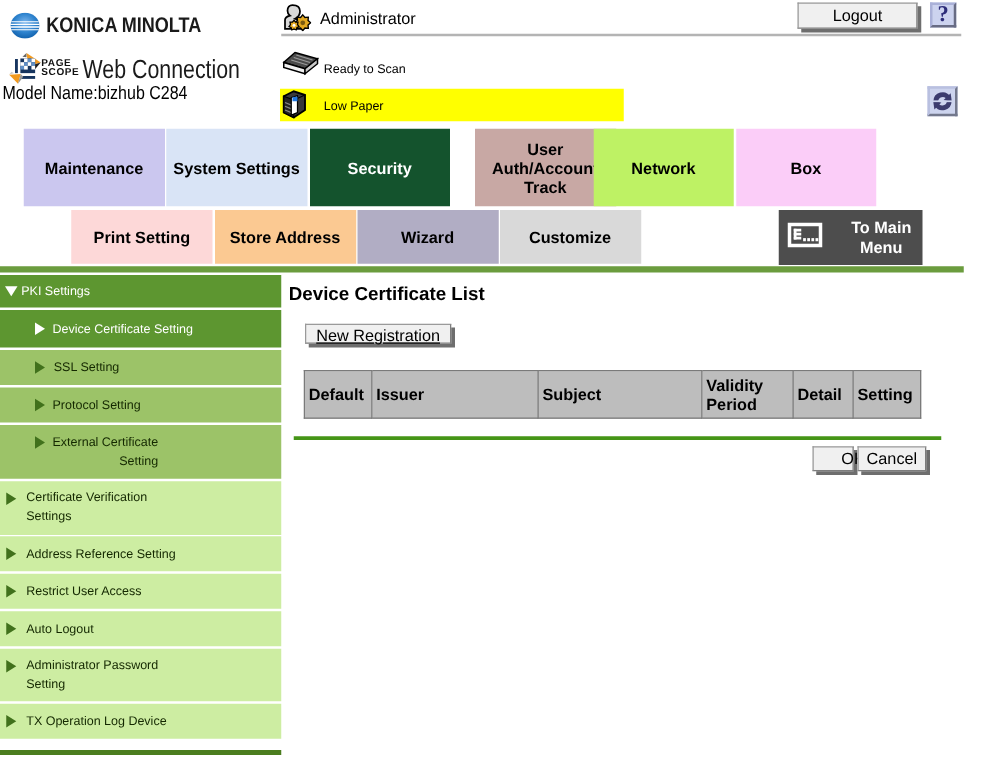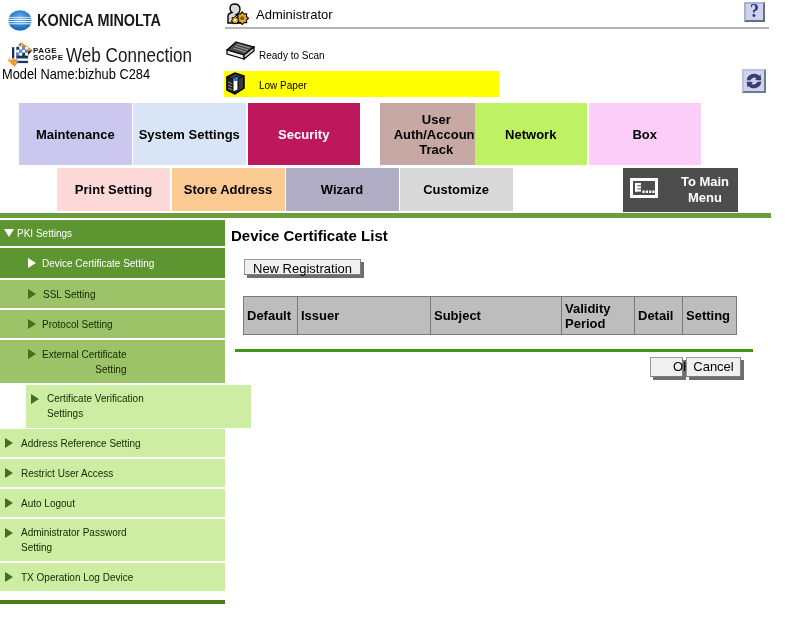--- a/index.html
+++ b/index.html
@@ -21,21 +21,21 @@
 .logout { left:638px; top:2px; width:96px; height:21px; line-height:19px; }
 .helpbtn { left:744px; top:2px; width:21px; height:20px; background:#ccd3ef; border:2px outset #aab1d8; box-shadow:none; color:#2d2d7a; font-weight:bold; font-family:"Liberation Serif",serif; font-size:18px; line-height:15px; text-align:center; }
 .refresh { left:742px; top:69px; width:24px; height:24px; background:#cdd4ee; border:2px outset #b9c0e0; }
 
 
 .tab { position:absolute; width:112.5px; font-size:13px; font-weight:bold; color:#000; text-align:center; display:flex; align-items:center; justify-content:center; line-height:15px; }
 .row1 { top:103px; height:62px; }
 .row2 { top:168px; height:43px; }
 .t-maint { left:19px;  background:#cbc7ef; }
 .t-syst  { left:133px; background:#d9e4f6; }
-.t-sec   { left:247.5px; background:#be185d; color:#fff; }
+.t-sec   { left:247.5px; background:#14532d; color:#fff; }
 .t-user  { left:380px; background:#c8a8a4; }
 .t-net   { left:474.5px; background:#bef264; }
 .t-box   { left:588.5px; background:#fbcdf8; }
 .t-print { left:57px;  width:113px; background:#fdd8d8; }
 .t-store { left:171.5px; width:113px; background:#fbc992; }
 .t-wiz   { left:285.5px; width:113px; background:#b1adc4; }
 .t-cust  { left:399.5px; width:113px; background:#d9d9d9; }
 .t-main  { left:623px; top:168px; width:115px; height:44px; background:#4d4d4d; color:#fff; position:absolute; font-size:13px; font-weight:bold; line-height:16px; }
 .t-main .txt { position:absolute; left:52px; top:6px; width:60px; text-align:center; }
 .greenbar { left:0; top:213px; width:771px; height:5px; background:#6b9c3e; }
@@ -44,21 +44,21 @@
 .side { position:absolute; left:0; width:225px; font-size:10px; font-weight:normal; line-height:15px; }
 .dkgreen { background:#5d9630; color:#fff; }
 .mdgreen { background:#9cc368; color:#142800;padding-left:48px; }
 .ltgreen { background:#cdeda2; color:#142800; }
 .tri-r { position:absolute; width:0; height:0; border-top:5px solid transparent; border-bottom:5px solid transparent; border-left:8px solid #000; }
 .tri-d { position:absolute; width:0; height:0; border-left:5px solid transparent; border-right:5px solid transparent; border-top:8px solid #fff; }
 .sideline { left:0; top:600px; width:225px; height:4px; background:#4b7d1f; }
 
 
 .h1 { left:231px; top:227px; font-size:15px; font-weight:bold; color:#000; }
-.newreg { left:244px; top:259px; width:117px; height:16px; line-height:18px; }
+.newreg { left:244px; top:259px; width:117px; height:16px; line-height:18px;text-decoration:underline; }
 table.list { position:absolute; left:243px; top:296px; border-collapse:collapse; }
 table.list th { background:#bdbdbd; border:1px solid #7a7a7a; font-size:13px; font-weight:bold; color:#000; text-align:left; padding:2px 3px; height:38px; vertical-align:middle; line-height:15px; }
 .grline { left:235px; top:349px; width:518px; height:3px; background:#459517; }
 .okbtn { left:650px; top:357px; width:33px; height:20px; line-height:18px;padding-left:22px; }
 .cancelbtn { left:686px; top:357px; width:55px; height:20px; line-height:18px; }
 </style>
 </head>
 <body>
 <div class="page">
 
@@ -112,20 +112,21 @@
   <svg class="abs" style="left:227px; top:3px;" width="22" height="22" viewBox="0 0 22 22">
     <path d="M7 1 C11 1 13 3 13 6 C13 9 11 11 9 12 L14 14 L14 20 L1 20 L1 13 C1 11 3 10 5 9.5 C3.6 8.5 3 7 3 5.5 C3 3 4.5 1 7 1 Z" fill="#d9d9d9" stroke="#000" stroke-width="1.4"></path>
     <g>
       <polygon points="15.2,8.9 16.96,10.95 19.65,10.75 19.45,13.44 21.5,15.2 19.45,16.96 19.65,19.65 16.96,19.45 15.2,21.5 13.44,19.45 10.75,19.65 10.95,16.96 8.9,15.2 10.95,13.44 10.75,10.75 13.44,10.95" fill="#e2a820" stroke="#000" stroke-width="1.1"></polygon>
       <circle cx="15.2" cy="15.2" r="1.9" fill="#7a5a10"></circle>
       <polygon points="8.2,13.2 9.46,14.69 11.41,14.74 11.03,16.65 12.2,18.21 10.47,19.11 9.98,20.99 8.2,20.2 6.42,20.99 5.93,19.11 4.2,18.21 5.37,16.65 4.99,14.74 6.94,14.69" fill="#e2a820" stroke="#000" stroke-width="1"></polygon>
       <circle cx="8.2" cy="17.3" r="1.2" fill="#fff"></circle>
     </g>
   </svg>
   <div class="abs adminname">Administrator</div>
+  <div class="btn3d logout">Logout</div>
   <div class="abs helpbtn">?</div>
   <div class="abs hline"></div>
 
   <svg class="abs" style="left:226px; top:41px;" width="30" height="22" viewBox="0 0 30 22">
     <path d="M10 1 L28 6 L18 14 L1 9 Z" fill="#4a4a4a" stroke="#000" stroke-width="1.2"></path>
     <path d="M1 9 L18 14 L18 18 L1 13 Z" fill="#f0f0f0" stroke="#000" stroke-width="1.2"></path>
     <path d="M18 14 L28 6 L28 10 L18 18 Z" fill="#cacaca" stroke="#000" stroke-width="1.2"></path>
     <g stroke="#9a9a9a" stroke-width="1">
         <line x1="11" y1="3" x2="24" y2="7"></line>
         <line x1="9" y1="5" x2="22" y2="9"></line>
@@ -200,21 +201,21 @@
     <div style="position:absolute; left:43px; top:7px;">SSL Setting</div>
   </div>
   <div class="side mdgreen" style="top:310px; height:28px;">
     <div class="tri-r" style="left:28px; top:9px; border-left-color:#41711c;"></div>
     <div style="position:absolute; left:42px; top:7px;">Protocol Setting</div>
   </div>
   <div class="side mdgreen" style="top:340px; height:43px;text-align:right;">
     <div class="tri-r" style="left:28px; top:9px; border-left-color:#41711c;"></div>
     <div style="position:absolute; left:42px; top:7px;">External Certificate<br>Setting</div>
   </div>
-  <div class="side ltgreen" style="top:385px; height:43px;margin-left:26px;">
+  <div class="side ltgreen" style="top:385px; height:43px;">
     <div class="tri-r" style="left:5px; top:9px; border-left-color:#41711c;"></div>
     <div style="position:absolute; left:21px; top:6px;">Certificate Verification<br>Settings</div>
   </div>
   <div class="side ltgreen" style="top:429px; height:28px;">
     <div class="tri-r" style="left:5px; top:9px; border-left-color:#41711c;"></div>
     <div style="position:absolute; left:21px; top:7px;">Address Reference Setting</div>
   </div>
   <div class="side ltgreen" style="top:459px; height:28px;">
     <div class="tri-r" style="left:5px; top:9px; border-left-color:#41711c;"></div>
     <div style="position:absolute; left:21px; top:7px;">Restrict User Access</div>

